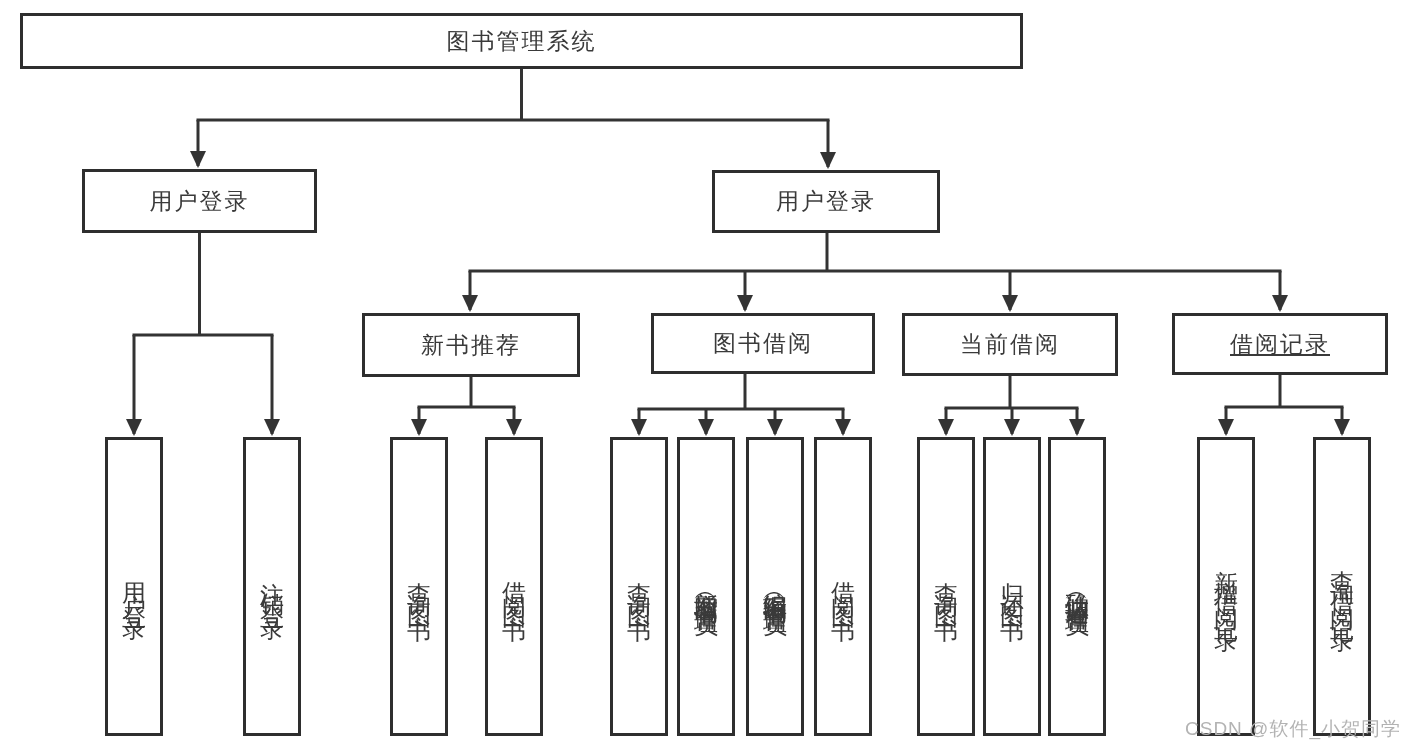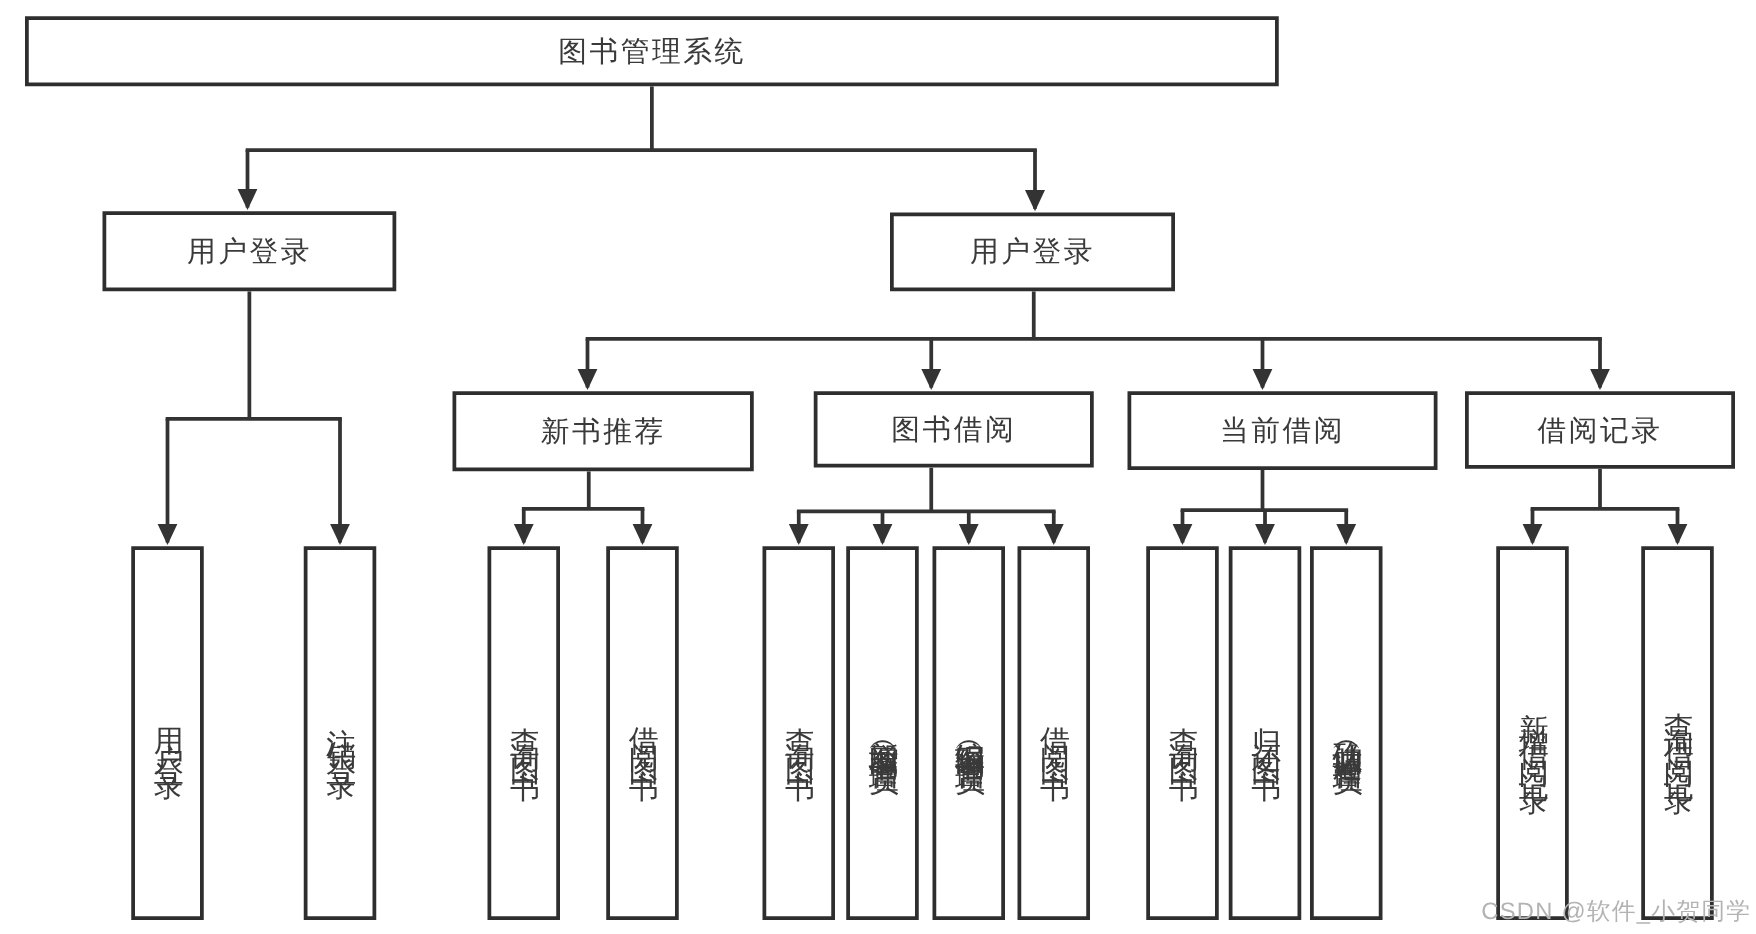--- a/index.html
+++ b/index.html
@@ -25,24 +25,24 @@
     align-items: center;
     justify-content: center;
     text-align: center;
   }
   .h { font-size: 23px; letter-spacing: 2px; }
 
   
   #n-root          { left: 20px;   top: 13px;  width: 1003px; height: 56px; }
   #n-user-login    { left: 82px;   top: 169px; width: 235px;  height: 64px; }
   #n-book-mgmt     { left: 712px;  top: 170px; width: 228px;  height: 63px; }
-  #n-new-book-rec  { left: 362px;  top: 313px; width: 241px;  height: 64px; }
+  #n-new-book-rec  { left: 362px;  top: 313px; width: 218px;  height: 64px; }
   #n-book-borrow   { left: 633px;  top: 313px; width: 224px;  height: 61px; margin-left: 18px; }
-  #n-current-borrow{ left: 902px;  top: 313px; width: 248px;  height: 63px; }
-  #n-borrow-records{ left: 1172px; top: 313px; width: 216px;  height: 62px; }
+  #n-current-borrow{ left: 902px;  top: 313px; width: 216px;  height: 63px; }
+  #n-borrow-records{ left: 1172px; top: 313px; width: 216px;  height: 62px; text-decoration: underline; }
 
   
   .leaf {
     top: 437px;
     width: 58px;
     height: 299px;
     writing-mode: vertical-rl;
     text-orientation: upright;
     font-size: 24px;
     letter-spacing: 12px;

